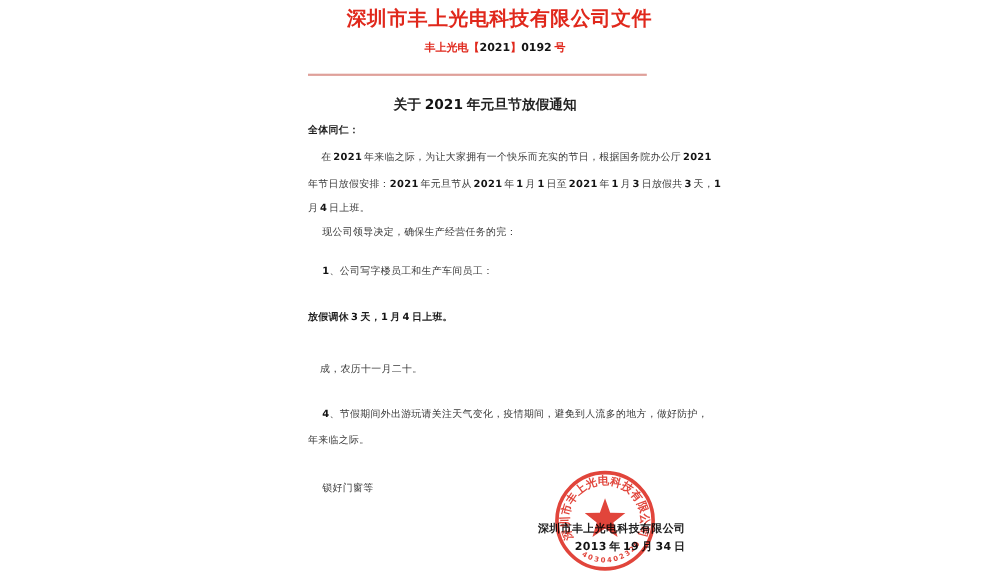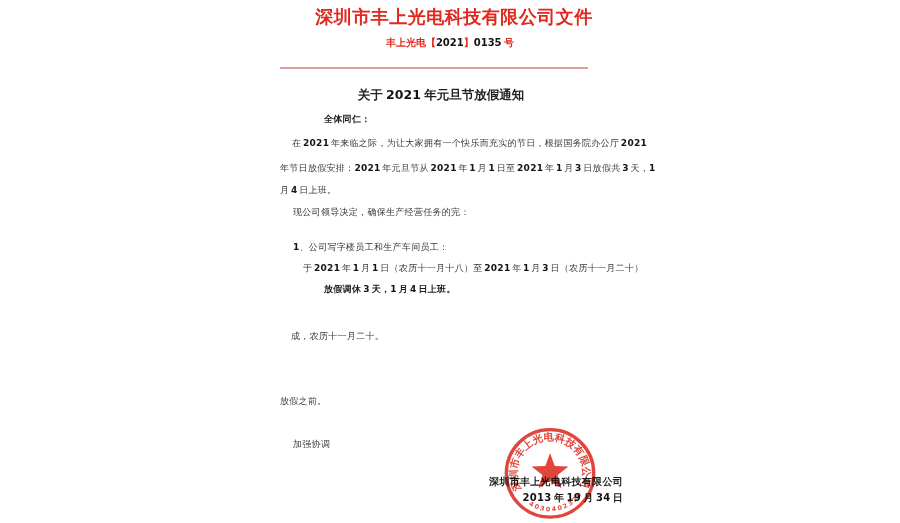--- a/index.html
+++ b/index.html
@@ -52,56 +52,56 @@
   .line {
     position: absolute;
     font-size: 9px;
     line-height: 12px;
     word-spacing: -1.5px;
     letter-spacing: 0.3px;
     white-space: nowrap;
     color: #3a3a3a;
   }
   .line b, .autobold b { color: #141414; }
-  .bold { font-weight: bold; color: #1c1c1c; margin-left: 44px; }
+  .bold { font-weight: bold; color: #1c1c1c; }
   .right { text-align: right; }
   .seal {
     position: absolute;
     left: 495px; top: 420px;
     width: 112px; height: 103px;
     mix-blend-mode: multiply;
     opacity: 0.88;
   }
 </style>
 </head>
 <body>
 
 <div class="page">
 
   <div class="doc-title">深圳市丰上光电科技有限公司文件</div>
 
-  <div class="doc-number autobold">丰上光电【<b>2021</b>】<b>0135</b> 号</div>
+  <div class="doc-number autobold">丰上光电【<b>2021</b>】<b>0192</b> 号</div>
 
   <div class="red-divider"></div>
 
   <div class="notice-title autobold">关于 <b>2021</b> 年元旦节放假通知</div>
 
   <div class="line bold" style="left:280px;top:113px">全体同仁：</div>
 
   <div class="line autobold" style="left:292px;top:137px">在 <b>2021</b> 年来临之际，为让大家拥有一个快乐而充实的节日，根据国务院办公厅 <b>2021</b></div>
   <div class="line autobold" style="left:280px;top:162px">年节日放假安排：<b>2021</b> 年元旦节从 <b>2021</b> 年 <b>1</b> 月 <b>1</b> 日至 <b>2021</b> 年 <b>1</b> 月 <b>3</b> 日放假共 <b>3</b> 天，<b>1</b></div>
   <div class="line autobold" style="left:280px;top:184px">月 <b>4</b> 日上班。</div>
   <div class="line autobold" style="left:293px;top:206px">现公司领导决定，确保生产经营任务的完：</div>
   <div class="line autobold" style="left:293px;top:241px"><b>1</b>、公司写字楼员工和生产车间员工：</div>
-  <div class="line autobold" style="left:303px;top:262px">于 <b>2021</b> 年 <b>1</b> 月 <b>1</b> 日（农历十一月十八）至 <b>2021</b> 年 <b>1</b> 月 <b>3</b> 日（农历十一月二十）</div>
   <div class="line bold autobold" style="left:280px;top:283px">放假调休 <b>3</b> 天，<b>1</b> 月 <b>4</b> 日上班。</div>
   <div class="line autobold" style="left:291px;top:330px">成，农历十一月二十。</div>
-  <div class="line autobold" style="left:280px;top:395px">放假之前。</div>
+  <div class="line autobold" style="left:293px;top:371px"><b>4</b>、节假期间外出游玩请关注天气变化，疫情期间，避免到人流多的地方，做好防护，</div>
+  <div class="line autobold" style="left:280px;top:395px">年来临之际。</div>
 
-  <div class="line" style="left:293px;top:438px">加强协调</div>
+  <div class="line" style="left:293px;top:438px">锁好门窗等</div>
 
   <div class="line bold right" style="right:277px;top:476px;font-size:10px">深圳市丰上光电科技有限公司</div>
   <div class="line bold right autobold" style="right:277px;top:492px;font-size:10px"><b>2013</b> 年 <b>19</b> 月 <b>34</b> 日</div>
 
   <svg class="seal" viewBox="0 0 112 106" aria-hidden="true">
     <defs>
       <path id="arc-top" d="M 26.2 73.0 A 34 34 0 1 1 83.8 73.0" fill="none"></path>
       <path id="arc-bottom" d="M 23.05 77.37 A 39 39 0 0 0 86.95 77.37" fill="none"></path>
     </defs>
     <circle cx="55" cy="55" r="45" fill="none" stroke="#dd2b20" stroke-width="3.4"></circle>

